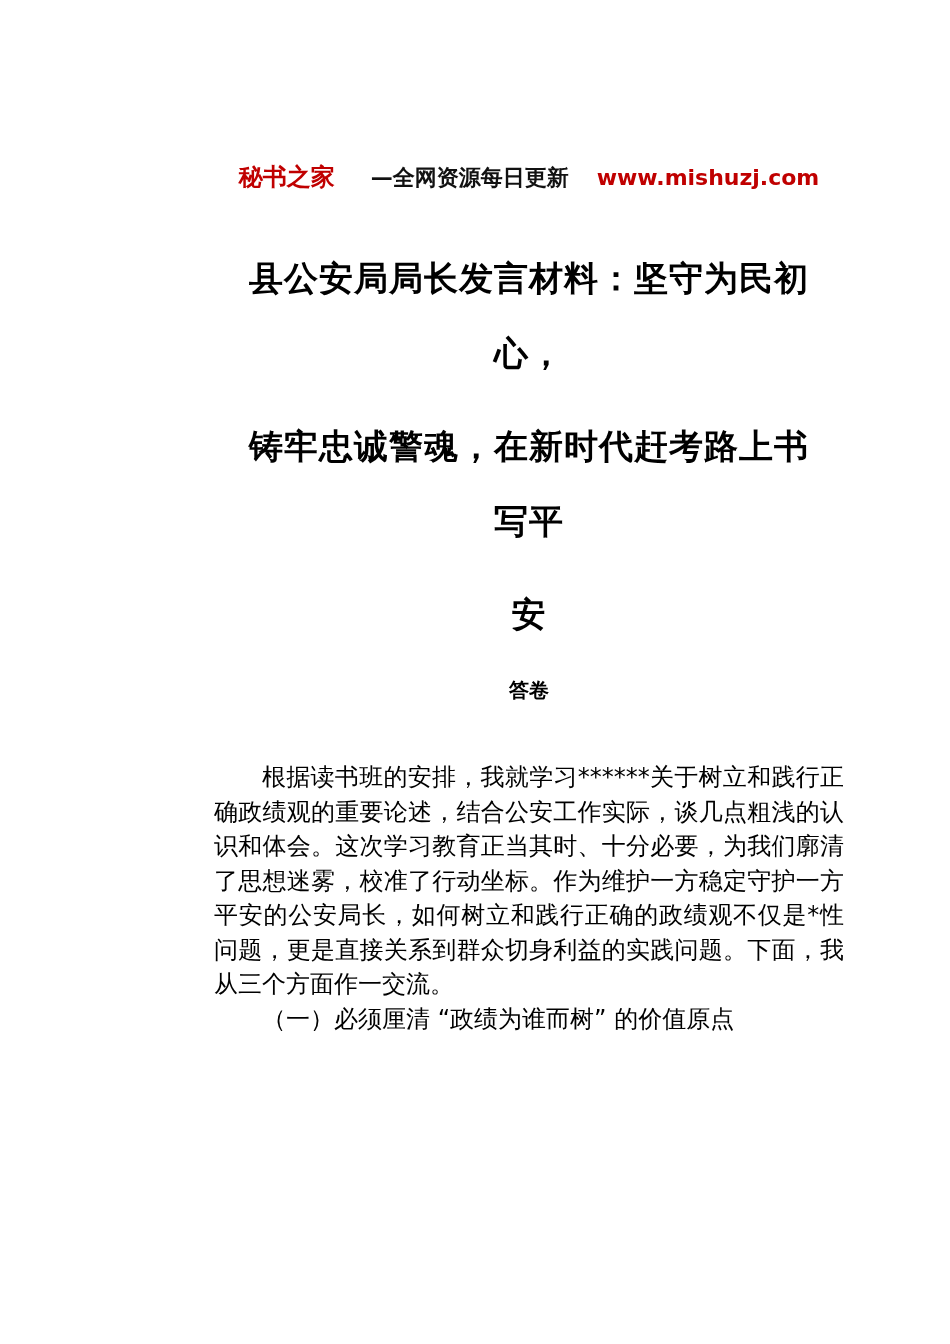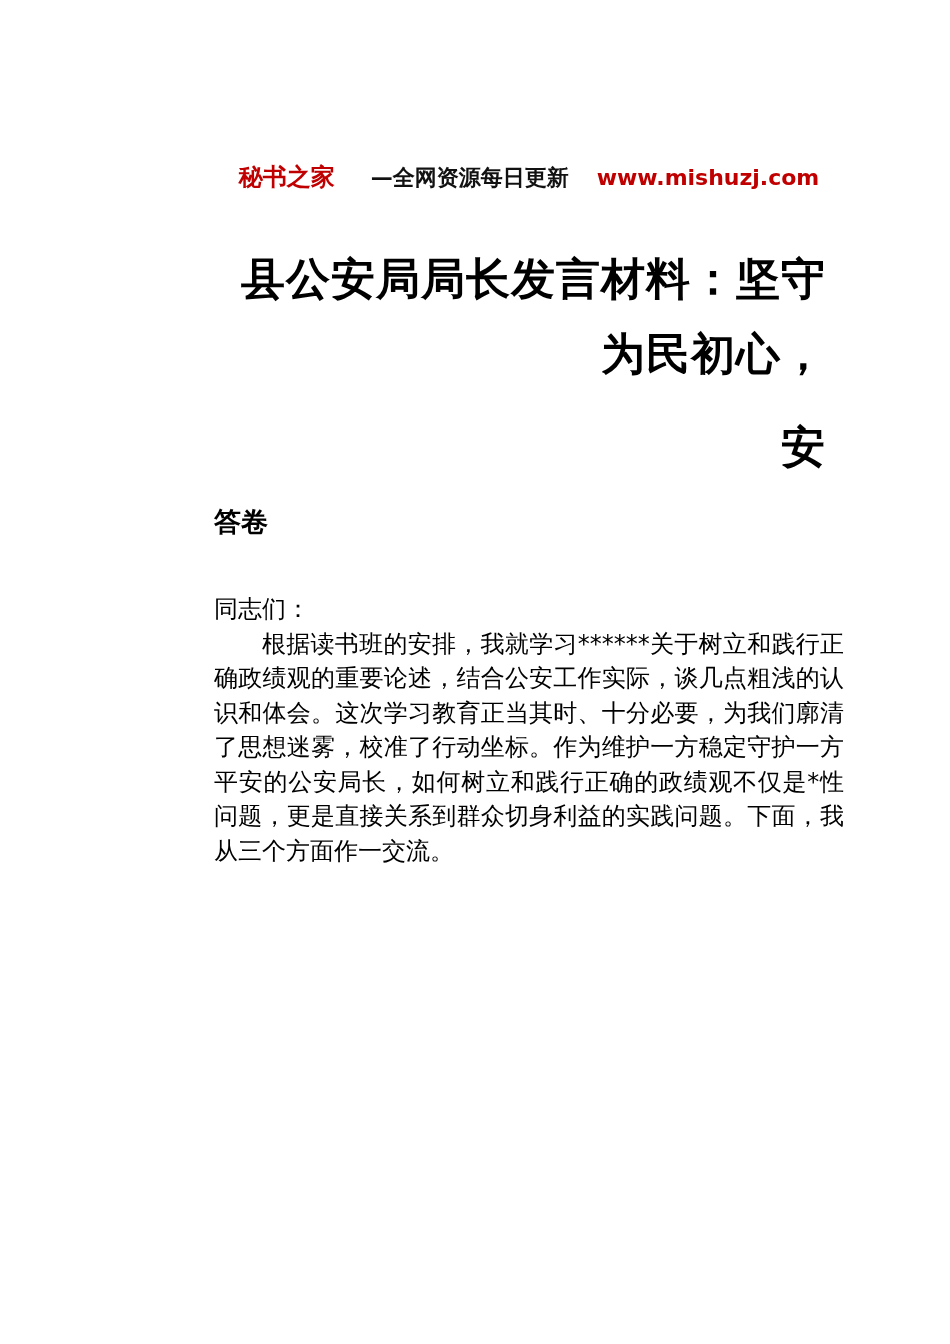--- a/index.html
+++ b/index.html
@@ -34,31 +34,32 @@
   }
   .site-header .url {
     color: #c00000;
     font-weight: bold;
     margin-left: 10px;
     text-decoration: none;
     cursor: pointer;
   }
   .doc-title {
     margin-top: 48px;
-    text-align: right;
+    text-align: center;
     font-weight: bold;
-    font-size: 44px;
+    font-size: 34px;
   }
   .doc-title .title-line {
     display: block;
     line-height: 75px;
     letter-spacing: 1px;
   }
   .doc-subtitle {
-    font-size: 27px;
+    text-align: center;
+    font-size: 20px;
     font-weight: bold;
     line-height: 40px;
     margin-top: 6px;
   }
   .doc-body {
     margin-top: 50px;
     font-size: 24px;
     line-height: 34.5px;
     text-align: justify;
   }
@@ -69,23 +70,24 @@
 <body>
 
 <div class="page">
 
   <div class="site-header">
     <span class="brand">秘书之家</span><span class="tagline">—全网资源每日更新</span><a class="url">www.mishuzj.com</a>
   </div>
 
   <h1 class="doc-title">
     <span class="title-line">县公安局局长发言材料：坚守为民初心，</span>
+    <span class="title-line">铸牢忠诚警魂，在新时代赶考路上书写平</span>
     <span class="title-line">安</span>
   </h1>
 
   <div class="doc-subtitle">答卷</div>
 
   <div class="doc-body">
-    <p>同志们：</p>
     <p class="indent">根据读书班的安排，我就学习******关于树立和践行正确政绩观的重要论述，结合公安工作实际，谈几点粗浅的认识和体会。这次学习教育正当其时、十分必要，为我们廓清了思想迷雾，校准了行动坐标。作为维护一方稳定守护一方平安的公安局长，如何树立和践行正确的政绩观不仅是*性问题，更是直接关系到群众切身利益的实践问题。下面，我从三个方面作一交流。</p>
+    <p class="indent">（一）必须厘清 “政绩为谁而树” 的价值原点</p>
   </div>
 
 </div>
 
 </body></html>

